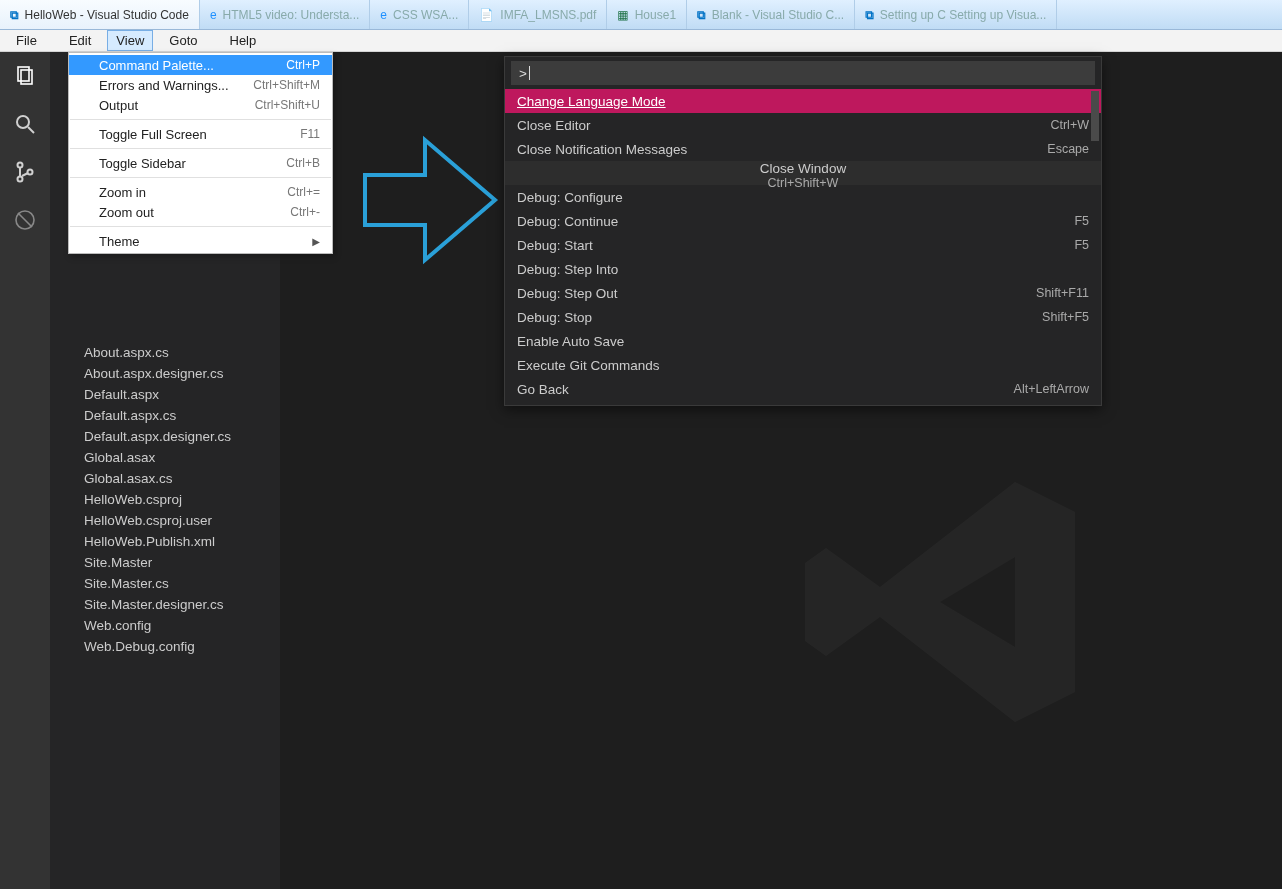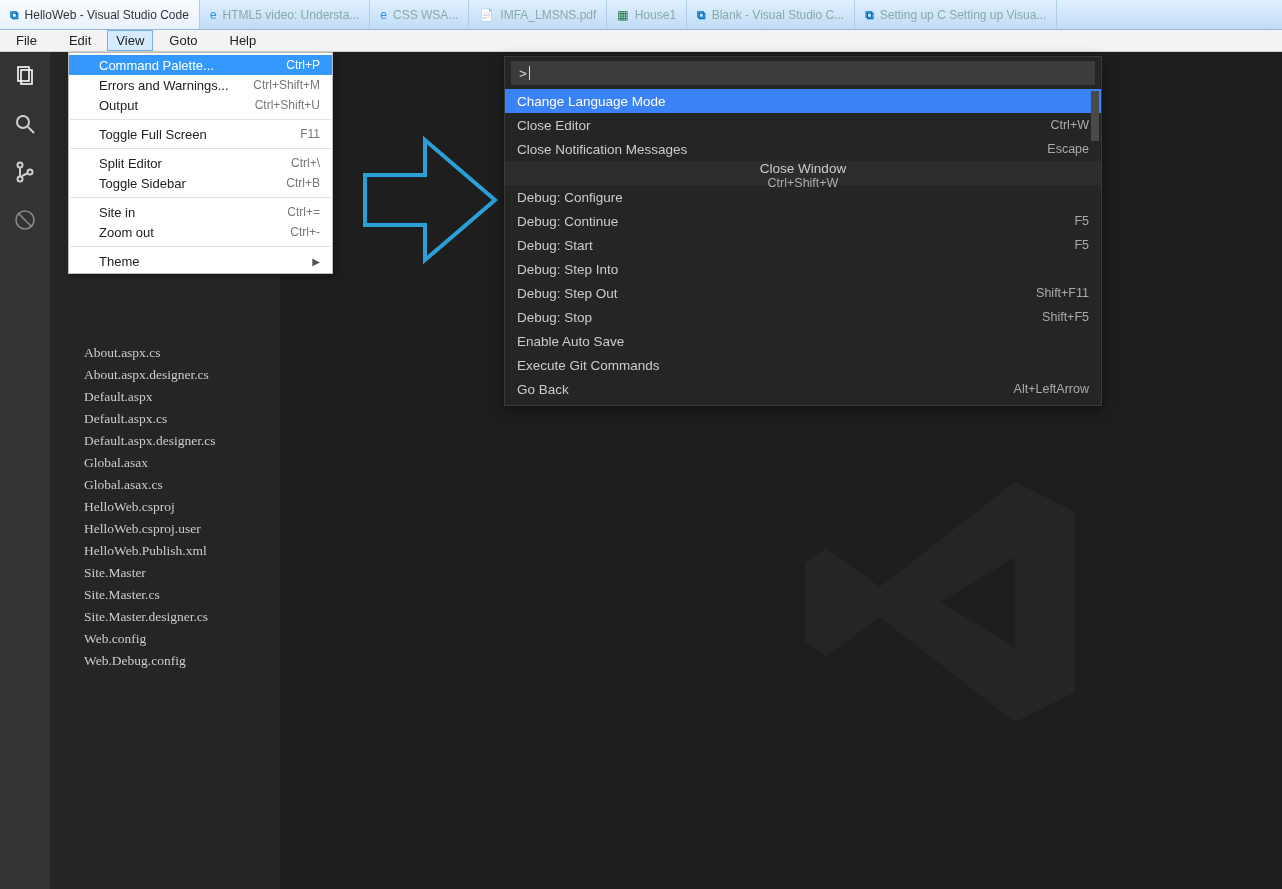--- a/index.html
+++ b/index.html
@@ -88,21 +88,20 @@
   .sidebar {
     width: 230px;
     background: #252526;
     color: #cccccc;
     padding-top: 290px; 
     font-size: 13.5px;
   }
   .sidebar .file {
     padding: 3px 0 3px 34px;
     white-space: nowrap;
-    font-family: Liberation Serif, serif;
   }
 
   
   .dropdown {
     position: absolute;
     top: 52px;
     left: 68px;
     width: 265px;
     background: #ffffff;
     border: 1px solid #bcbcbc;
@@ -170,22 +169,23 @@
   .palette .list { padding-bottom:4px; max-height: 380px; overflow:hidden;}
   .palette .cmd {
     display:flex;
     align-items:center;
     height:24px;
     padding: 0 12px;
   }
   .palette .cmd .clabel { flex:1; white-space:nowrap; }
   .palette .cmd .key { color:#aaa; font-size:12.5px; }
   .palette .cmd.sel {
-    background: #3b82f6;
+    background: #be185d;
     color: #fff;
+    text-decoration: underline;
   }
   .palette .cmd.hover { background:#2d2d2d;flex-direction:column; }
   .palette .scrollbar {
     position:absolute; right:2px; top:34px; width:8px; height:50px;
     background:#4a4a4a;
   }
 
   
   .bg-logo {
     position:absolute;
@@ -303,30 +303,26 @@
       <span class="label">Output</span>
       <span class="shortcut">Ctrl+Shift+U</span>
     </div>
     <div class="sep"></div>
     <div class="row">
       <span class="label">Toggle Full Screen</span>
       <span class="shortcut">F11</span>
     </div>
     <div class="sep"></div>
     <div class="row">
-      <span class="label">Split Editor</span>
-      <span class="shortcut">Ctrl+\</span>
-    </div>
-    <div class="row">
       <span class="label">Toggle Sidebar</span>
       <span class="shortcut">Ctrl+B</span>
     </div>
     <div class="sep"></div>
     <div class="row">
-      <span class="label">Site in</span>
+      <span class="label">Zoom in</span>
       <span class="shortcut">Ctrl+=</span>
     </div>
     <div class="row">
       <span class="label">Zoom out</span>
       <span class="shortcut">Ctrl+-</span>
     </div>
     <div class="sep"></div>
     <div class="row">
       <span class="label">Theme</span>
       <span class="submenu-arrow">▶</span>

